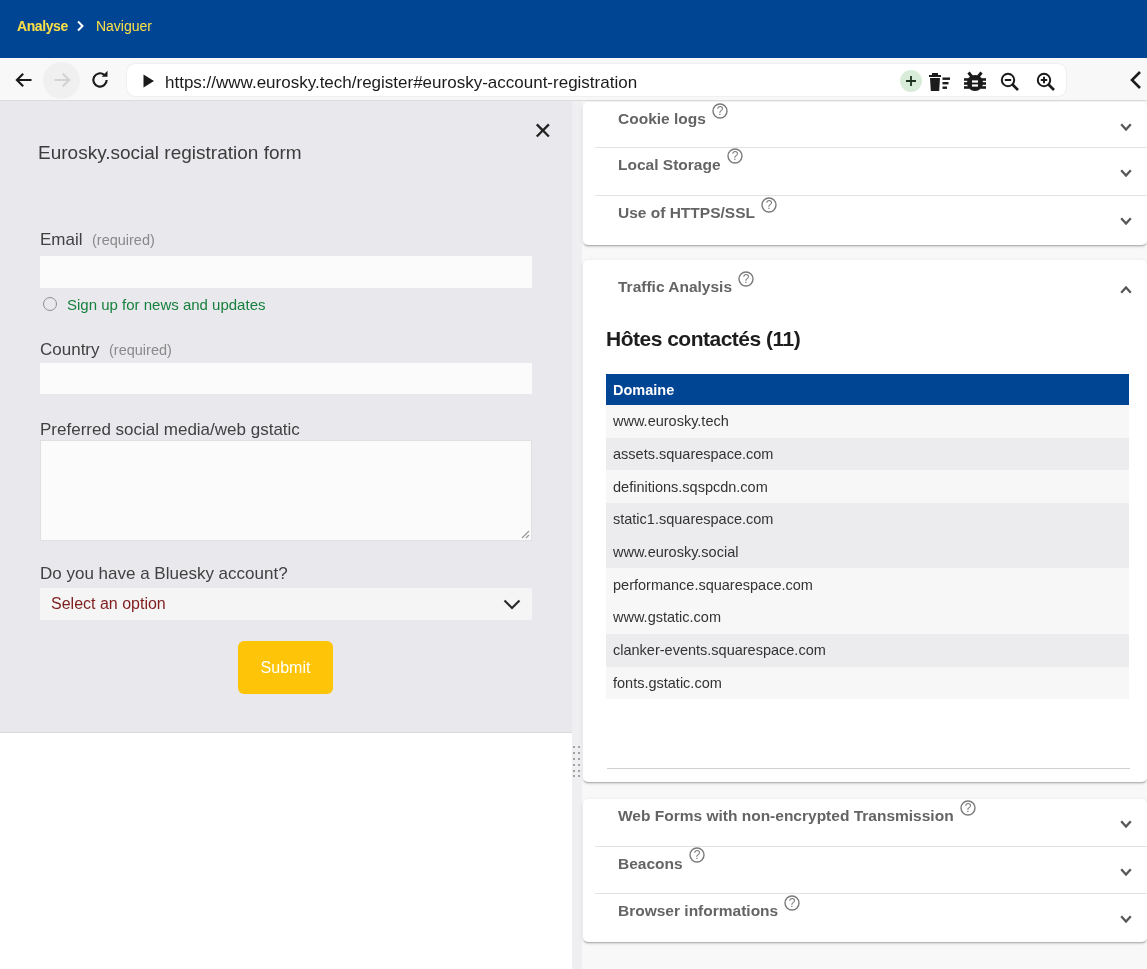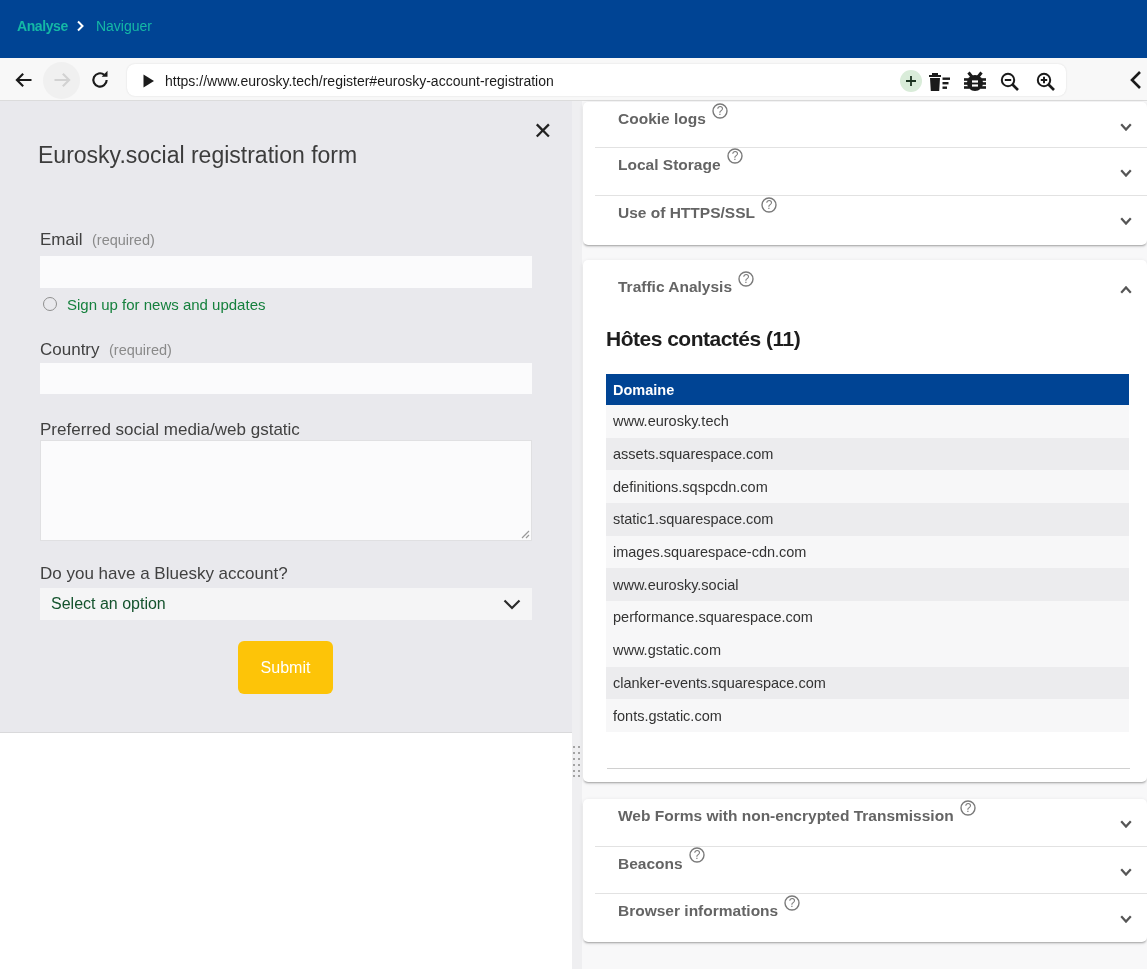--- a/index.html
+++ b/index.html
@@ -1,47 +1,47 @@
 <!DOCTYPE html>
 <html><head>
 <meta charset="utf-8">
 <style>
   * { margin:0; padding:0; box-sizing:border-box; }
   html,body { width:1147px; height:969px; overflow:hidden; background:#fff;
     font-family:"Liberation Sans", sans-serif; }
   .topbar { position:absolute; left:0; top:0; width:1147px; height:58px;
-    background:#004494; color:#14b8a6; }
+    background:#004494; color:#fde047; }
   .crumb { position:absolute; left:17px; top:18px; font-size:14px; }
   .crumb b { font-weight:bold; letter-spacing:-0.4px; }
   .crumb .sep { display:inline-block; margin:0 10px 0 6px; position:relative; top:1px; }
   .toolbar { position:absolute; left:0; top:58px; width:1147px; height:43px;
     background:#f8f8f8; border-bottom:1px solid #dcdcdc; }
   .tbicon { position:absolute; top:0; }
   .pill { position:absolute; left:127px; top:6px; width:939px; height:32px;
     background:#fff; border-radius:8px; box-shadow:0 0 2px rgba(0,0,0,0.12); }
-  .url { position:absolute; left:38px; top:9px; font-size:14px; color:#1b1b1b; }
+  .url { position:absolute; left:38px; top:9px; font-size:17px; color:#1b1b1b; }
   .content { position:absolute; left:0; top:103px; width:1147px; height:866px; }
   
   .leftcol { position:absolute; left:0; top:0; width:572px; height:866px; background:#fff; }
   .formpanel { position:absolute; left:0; top:0; width:572px; height:630px;
     background:#e9e9ed; border-bottom:1px solid #d9d9db; }
-  .ftitle { position:absolute; left:38px; top:39px; font-size:23px; color:#3c3c3c; }
+  .ftitle { position:absolute; left:38px; top:39px; font-size:19px; color:#3c3c3c; }
   .fclose { position:absolute; left:533px; top:14px; font-size:23.5px; color:#222; font-weight:400; }
   .flabel { position:absolute; left:40px; font-size:17px; color:#414141; }
   .flabel .req { font-size:14.5px; color:#8a8a8a; }
   .finput { position:absolute; left:40px; width:492px; height:32px;
     background:#fbfbfc; }
   .radio { position:absolute; left:43px; width:14px; height:14px; border:1.5px solid #8f8f8f;
     border-radius:50%; background:transparent; }
   .rlabel { position:absolute; left:67px; font-size:15px; color:#15803d; }
   .ftext { position:absolute; left:40px; top:337px; width:492px; height:101px;
     background:#fbfbfc; border:1px solid #e0e0e2; }
   .fselect { position:absolute; left:40px; top:485px; width:492px; height:32px;
     background:#f5f5f6; }
-  .fselect span { position:absolute; left:11px; top:7px; font-size:16px; color:#14532d; }
+  .fselect span { position:absolute; left:11px; top:7px; font-size:16px; color:#7f1d1d; }
   .submit { position:absolute; left:238px; top:538px; width:95px; height:53px;
     background:#fdc408; border-radius:6px; color:#fff; font-size:16px;
     text-align:center; line-height:53px; }
   
   .vdiv { position:absolute; left:572px; top:0; width:10px; height:866px; background:#efeff1; }
   
   .rightcol { position:absolute; left:582px; top:0; width:565px; height:866px; background:#f8f8f9; }
   .card { position:absolute; left:1px; width:564px; background:#fff;
     border-radius:5px; box-shadow:0 2px 2px -1px rgba(0,0,0,0.30), 0 1px 4px rgba(0,0,0,0.10); }
   .acc { position:relative; height:47.5px;margin-left:12px; }
@@ -230,23 +230,20 @@
             </tr>
         <tr class="b">
               <td>assets.squarespace.com</td>
             </tr>
         <tr class="a">
               <td>definitions.sqspcdn.com</td>
             </tr>
         <tr class="b">
               <td>static1.squarespace.com</td>
             </tr>
-        <tr class="a">
-              <td>images.squarespace-cdn.com</td>
-            </tr>
         <tr class="b">
               <td>www.eurosky.social</td>
             </tr>
         <tr class="a">
               <td>performance.squarespace.com</td>
             </tr>
         <tr class="a">
               <td>www.gstatic.com</td>
             </tr>
         <tr class="b">

